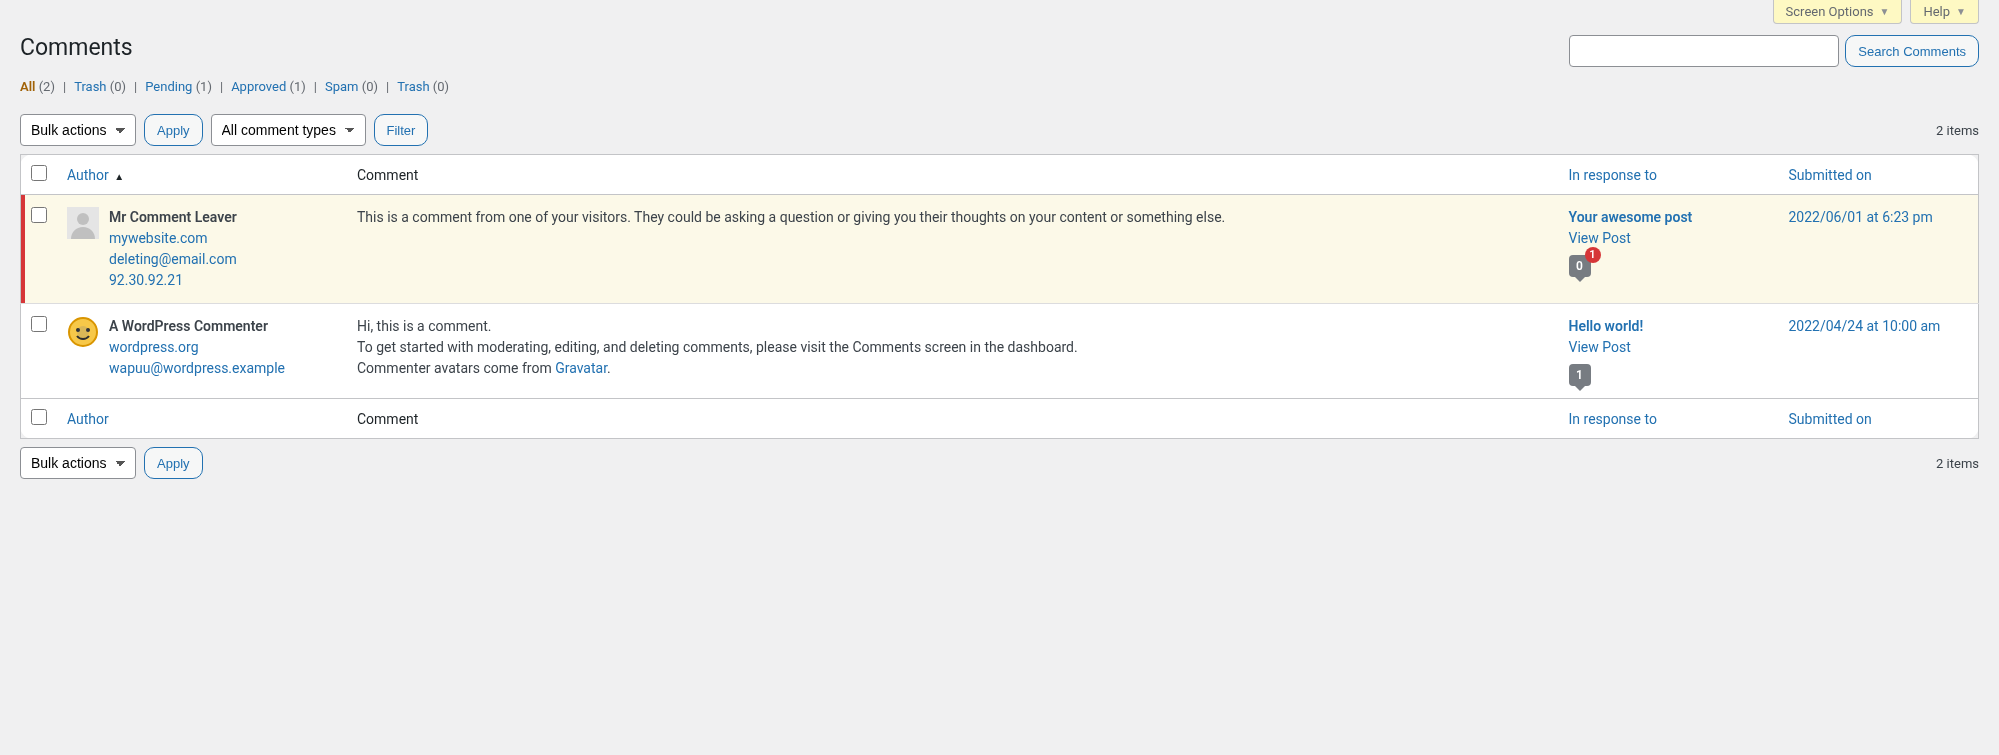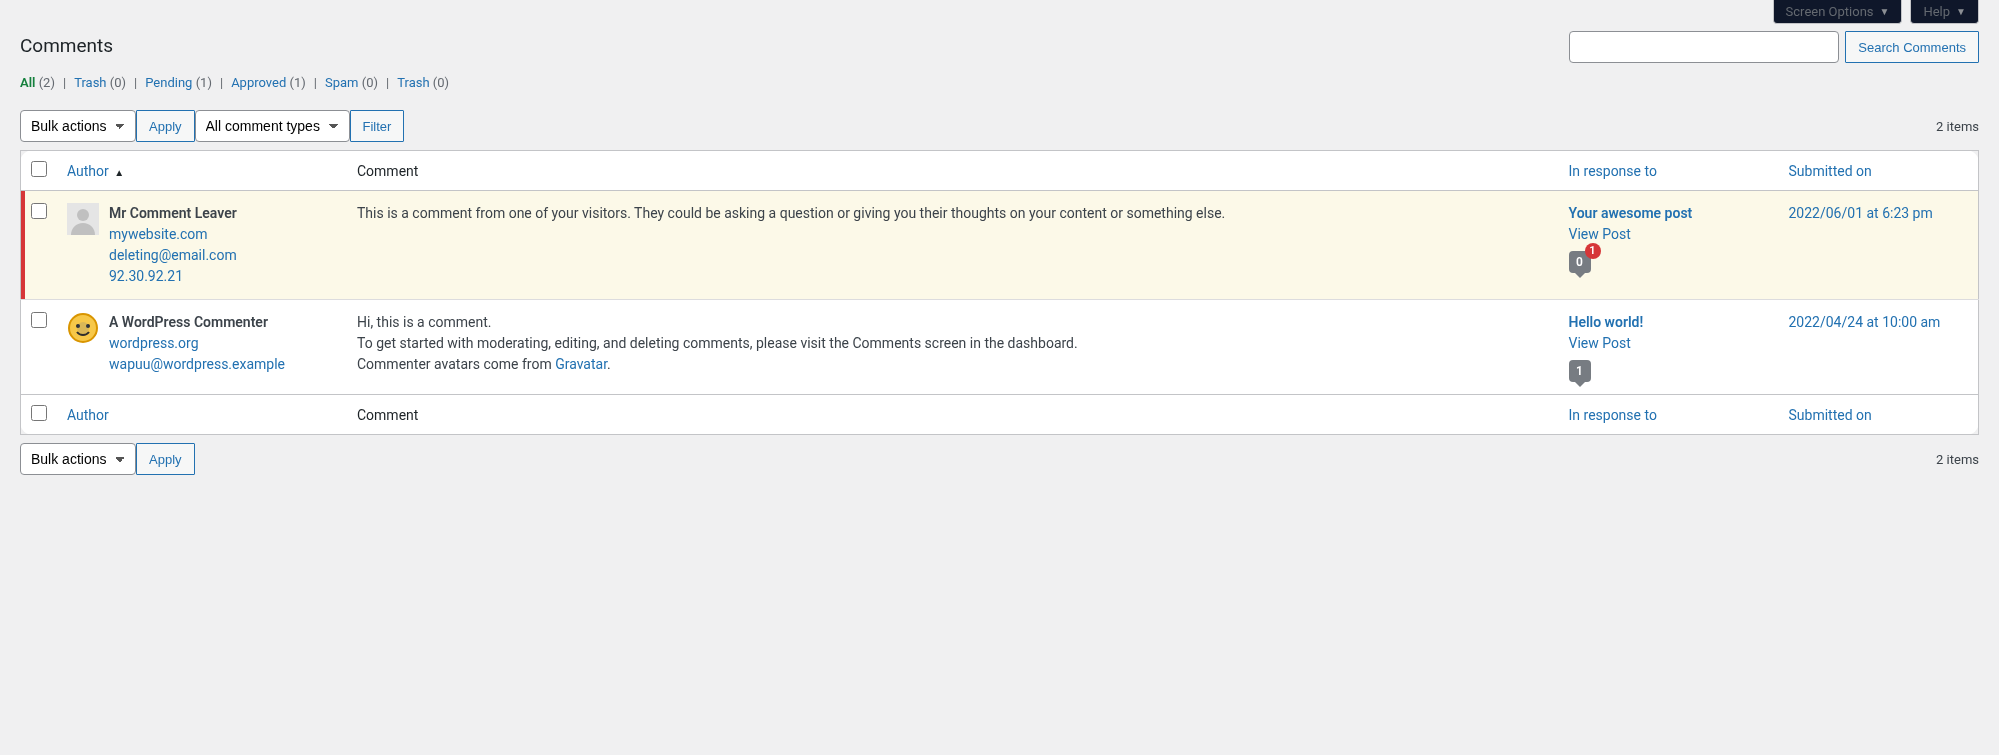--- a/index.html
+++ b/index.html
@@ -11,82 +11,82 @@
     padding: 0 20px 20px 20px;
   }
   a { color: #2271b1; text-decoration: none; }
   .top-tabs {
     display: flex;
     justify-content: flex-end;
     gap: 8px;
     padding-top: 0;
   }
   .screen-tab {
-    background: #0f172a;
+    background: #fef9c3;
     border: 1px solid #c3c4c7;
     border-top: none;
     border-radius: 0 0 4px 4px;
     padding: 4px 12px;
     font-size: 13px;
     color: #646970;
     cursor: pointer;
     display: flex;
     align-items: center;
     gap: 6px;
   }
   .screen-tab .tri { font-size: 10px; color: #8c8f94; }
   h1.page-title {
-    font-size: 19px;
+    font-size: 23px;
     font-weight: 400;
     margin: 10px 0 18px 0;
     color: #1d2327;
   }
   .subsubsub {
     font-size: 13px;
     color: #646970;
     margin-bottom: 12px;
     display: flex;
     align-items: center;
     gap: 8px;
     flex-wrap: wrap;
   }
   .subsubsub .sep { color: #646970; }
-  .subsubsub .current { color: #15803d; font-weight: 600; }
+  .subsubsub .current { color: #a16207; font-weight: 600; }
   .subsubsub .count { color: #646970; }
   .search-box {
     float: right;
     margin-top: -44px;
     display: flex;
     gap: 6px;
   }
   .search-box input[type=text] {
     border: 1px solid #8c8f94;
     border-radius: 4px;
     padding: 4px 8px;
     min-width: 270px;
     height: 32px;
     font-size: 14px;
   }
   .button {
     background: #f6f7f7;
     border: 1px solid #2271b1;
     color: #2271b1;
-    border-radius: 1px;
+    border-radius: 10px;
     padding: 4px 12px;
     font-size: 13px;
     cursor: pointer;
     height: 32px;
   }
   .tablenav {
     display: flex;
     justify-content: space-between;
     align-items: center;
     margin: 8px 0;
   }
-  .actions { display: flex; gap: 0; align-items: center; }
+  .actions { display: flex; gap: 8px; align-items: center; }
   select {
     border: 1px solid #8c8f94;
     border-radius: 4px;
     padding: 0 28px 0 10px;
     height: 32px;
     font-size: 14px;
     background: #fff;
     appearance: none;
     background-image: linear-gradient(45deg, transparent 50%, #555 50%), linear-gradient(135deg, #555 50%, transparent 50%);
     background-position: calc(100% - 15px) 13px, calc(100% - 10px) 13px;

